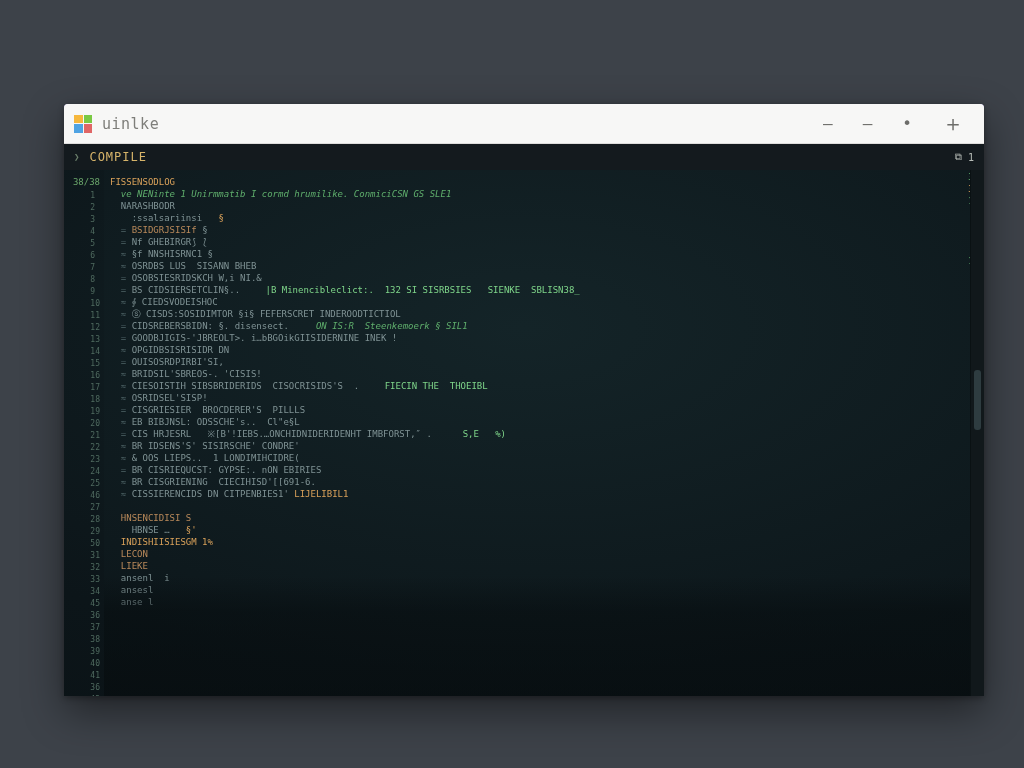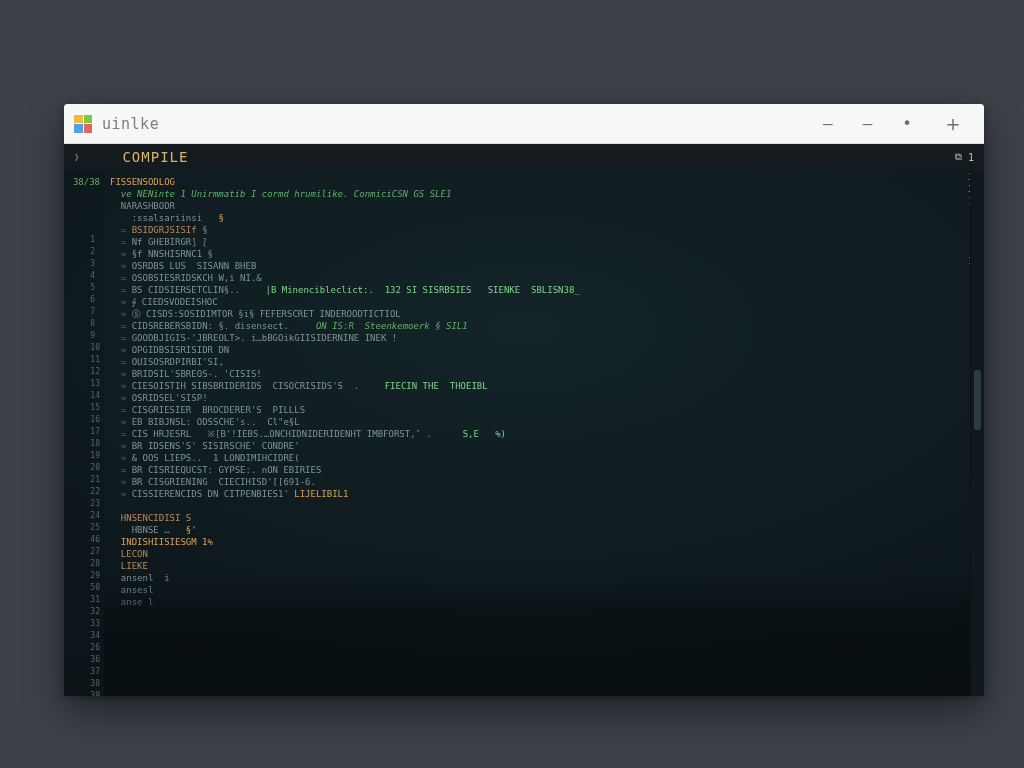--- a/index.html
+++ b/index.html
@@ -59,24 +59,23 @@
 
   
   .tabstrip {
     height: 26px;
     background: #141a1e;
     display: flex; align-items: center;
     padding: 0 10px;
     gap: 8px;
   }
   .tabstrip .tab {
-    font-size: 14px;
+    font-size: 12px;
     color: #d7b46a;
     letter-spacing: 1px;
-    margin-left: 33px;
   }
   .tabstrip .right {
     margin-left: auto;
     display: flex; gap: 6px; align-items: center;
     color: #b8bdb8; font-size: 10px;
   }
   .tabstrip .chev { color:#6b7f6b; font-size:9px; margin-right:2px;}
 
   
   .term {
@@ -89,21 +88,20 @@
   }
   .gutter {
     width: 40px;
     padding: 6px 4px;
     font-size: 8px;
     line-height: 12px;
     color: #4f6a5f;
     display: flex; flex-direction: column;
     align-items: flex-end;
     background: rgba(0,0,0,.06);
-    gap: 44px;
   }
   .gutter .ghead { color:#6aa56a; font-size:9px; margin-bottom:2px; }
   .gutter .gl { white-space: nowrap; }
 
   .code {
     flex: 1;
     padding: 6px 8px 6px 6px;
     font-size: 9px;
     line-height: 12px;
     white-space: pre;
@@ -220,21 +218,21 @@
           <div class="gl">25</div>
           <div class="gl">46</div>
           <div class="gl">27</div>
           <div class="gl">28</div>
           <div class="gl">29</div>
           <div class="gl">50</div>
           <div class="gl">31</div>
           <div class="gl">32</div>
           <div class="gl">33</div>
           <div class="gl">34</div>
-          <div class="gl">26</div>
+          <div class="gl">45</div>
           <div class="gl">36</div>
           <div class="gl">37</div>
           <div class="gl">38</div>
           <div class="gl">39</div>
           <div class="gl">40</div>
           <div class="gl">41</div>
           <div class="gl">36</div>
           <div class="gl">43</div>
         </div>
     </div>

